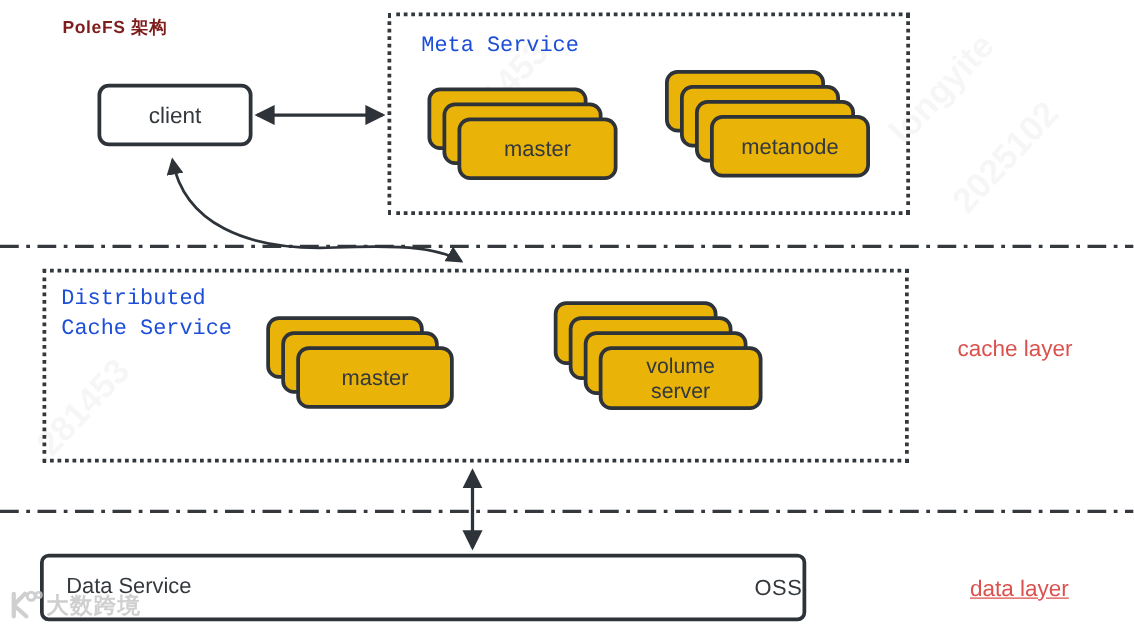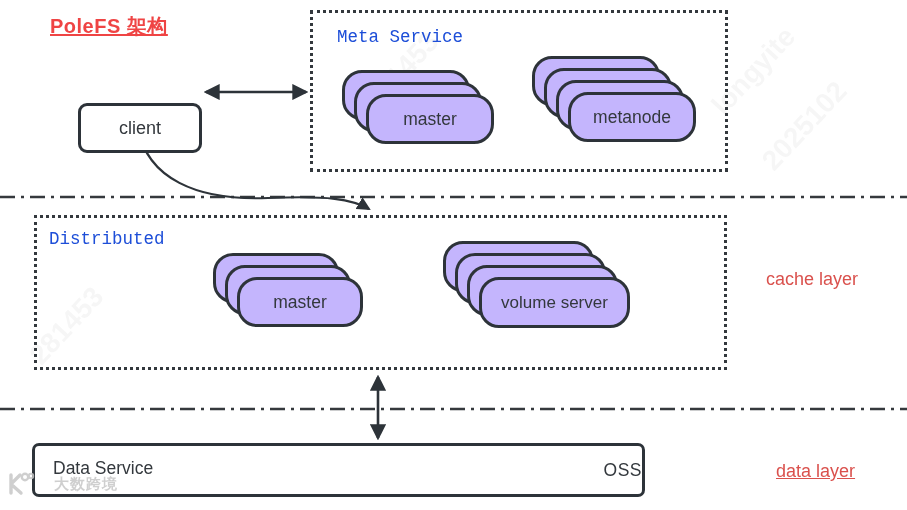--- a/index.html
+++ b/index.html
@@ -16,65 +16,64 @@
     width:907px;height:510px;
     background:#ffffff;
     overflow:hidden;
   }
   .overlay{
     position:absolute;left:0;top:0;width:907px;height:510px;
     pointer-events:none;
   }
   .title{
     position:absolute;left:50px;top:13px;
-    font-size:20px;font-weight:bold;color:#ef4444;
+    font-size:14px;font-weight:bold;color:#7f1d1d;
     letter-spacing:0.5px;
-    text-decoration:underline;
   }
   
   .solid-box{
     position:absolute;background:#fff;
     border:3px solid var(--ink);border-radius:9px;
   }
   .client{
     left:78px;top:67px;width:124px;height:50px;
     display:flex;align-items:center;justify-content:center;
-    font-size:18px;color:#33383d;margin-top:36px;
+    font-size:18px;color:#33383d;
   }
   
   .dotted-box{
     position:absolute;border:3px dotted #33383d;background:transparent;
   }
   .meta{left:310px;top:10px;width:418px;height:162px;}
   .cache{left:34px;top:215px;width:693px;height:155px;}
   .box-label{
     position:absolute;font-size:17.5px;color:#1d4ed8;font-family:Liberation Mono, monospace;
   }
   .meta-label{left:24px;top:14px;}
   .cache-label{left:12px;top:9px;text-align:left;line-height:1.38;}
   
   .stack{position:absolute;}
   .card{
-    position:absolute;width:128px;height:50px;background:#c4b5fd;
-    border:3px solid var(--ink);border-radius:20px;
+    position:absolute;width:128px;height:50px;background:#eab308;
+    border:3px solid var(--ink);border-radius:10px;
   }
   .card:nth-child(1){left:0;top:0;}
   .card:nth-child(2){left:12px;top:12px;}
   .card:nth-child(3){left:24px;top:24px;}
   .card:nth-child(4){left:36px;top:36px;}
   .card.front{
     display:flex;align-items:center;justify-content:center;
     font-size:17.5px;color:#33383d;text-align:center;line-height:1.15;
   }
   .stack-meta-master{left:342px;top:70px;}
   .stack-metanode{left:532px;top:56px;}
   .stack-cache-master{left:213px;top:253px;}
   .stack-cache-master .card{width:126px;}
   .stack-volume{left:443px;top:241px;}
-  .stack-volume .card{width:151px;height:51px;}
+  .stack-volume .card{width:131px;height:51px;}
   .stack-volume .card.front{font-size:17px;padding:0 18px;}
   
   .layer-label{
     position:absolute;font-size:18px;color:var(--red);text-align:center;
   }
   .cache-layer{left:766px;top:269px;}
   .data-layer{left:776px;top:461px;text-decoration:underline;}
   
   .data-box{
     left:32px;top:443px;width:613px;height:54px;border-radius:7px;
@@ -82,22 +81,22 @@
   .ds-label{
     position:absolute;left:18px;top:12px;font-size:17.5px;color:#33383d;
   }
   .oss{
     position:absolute;left:0;right:0;top:14px;text-align:right;
     font-size:17.5px;color:#33383d;letter-spacing:0.5px;
   }
   
   .brand{
     position:absolute;left:5px;top:471px;z-index:5;
-    display:flex;align-items:center;gap:19px;
-    color:#c7c7c7;font-size:15px;font-weight:bold;
+    display:flex;align-items:center;gap:2px;
+    color:#c7c7c7;font-size:18px;font-weight:bold;
     opacity:0.85;letter-spacing:1px;
   }
   .brand svg{display:block;}
   
   .wm{
     position:absolute;color:rgba(80,80,80,0.05);
     font-size:28px;font-weight:bold;transform:rotate(-47deg);
     white-space:nowrap;pointer-events:none;
   }
   .wm1{left:700px;top:55px;}
@@ -149,20 +148,21 @@
   <div class="stack stack-metanode">
     <div class="card"></div>
     <div class="card"></div>
     <div class="card"></div>
     <div class="card front">metanode</div>
   </div>
 
   <div class="dotted-box cache">
     <div class="box-label cache-label">
       <div>Distributed</div>
+      <div>Cache Service</div>
     </div>
   </div>
   <div class="stack stack-cache-master">
     <div class="card"></div>
     <div class="card"></div>
     <div class="card front">master</div>
   </div>
   <div class="stack stack-volume">
     <div class="card"></div>
     <div class="card"></div>

